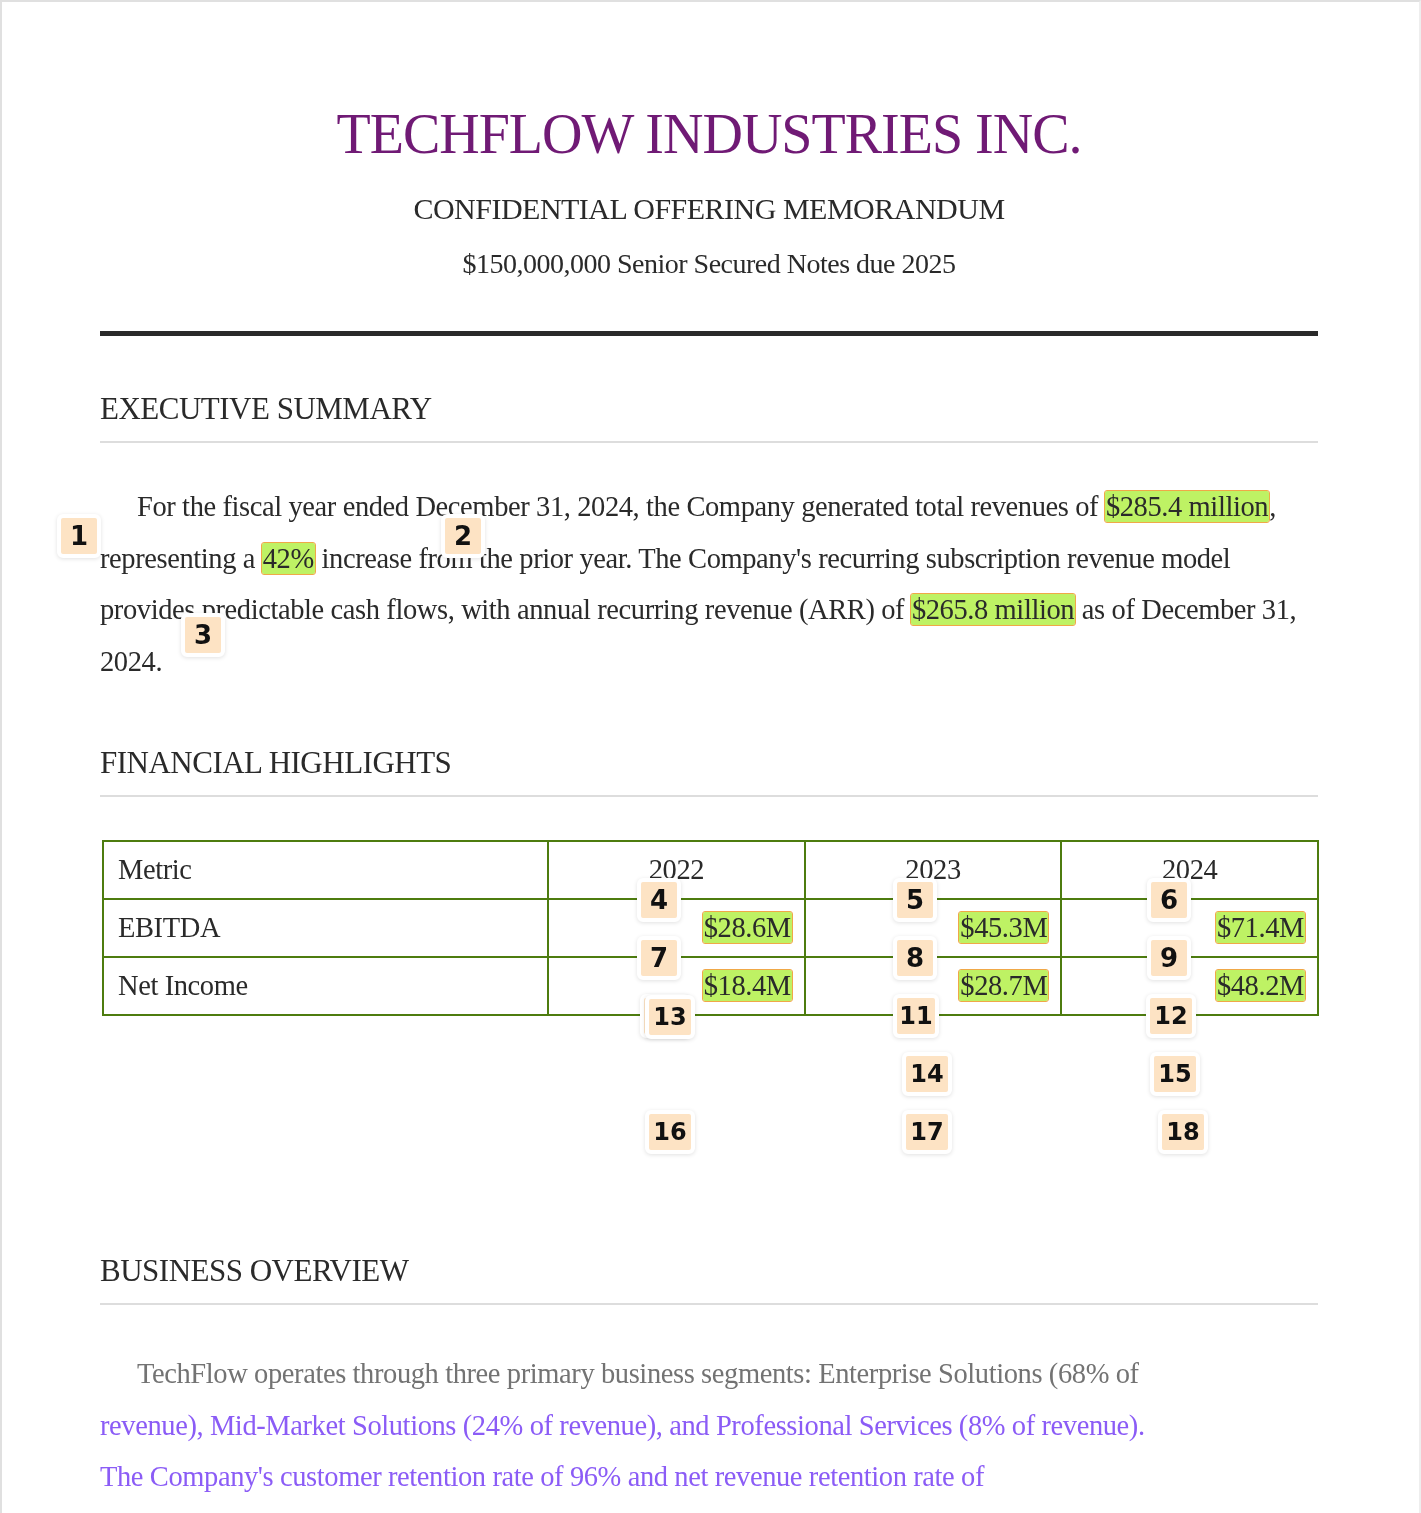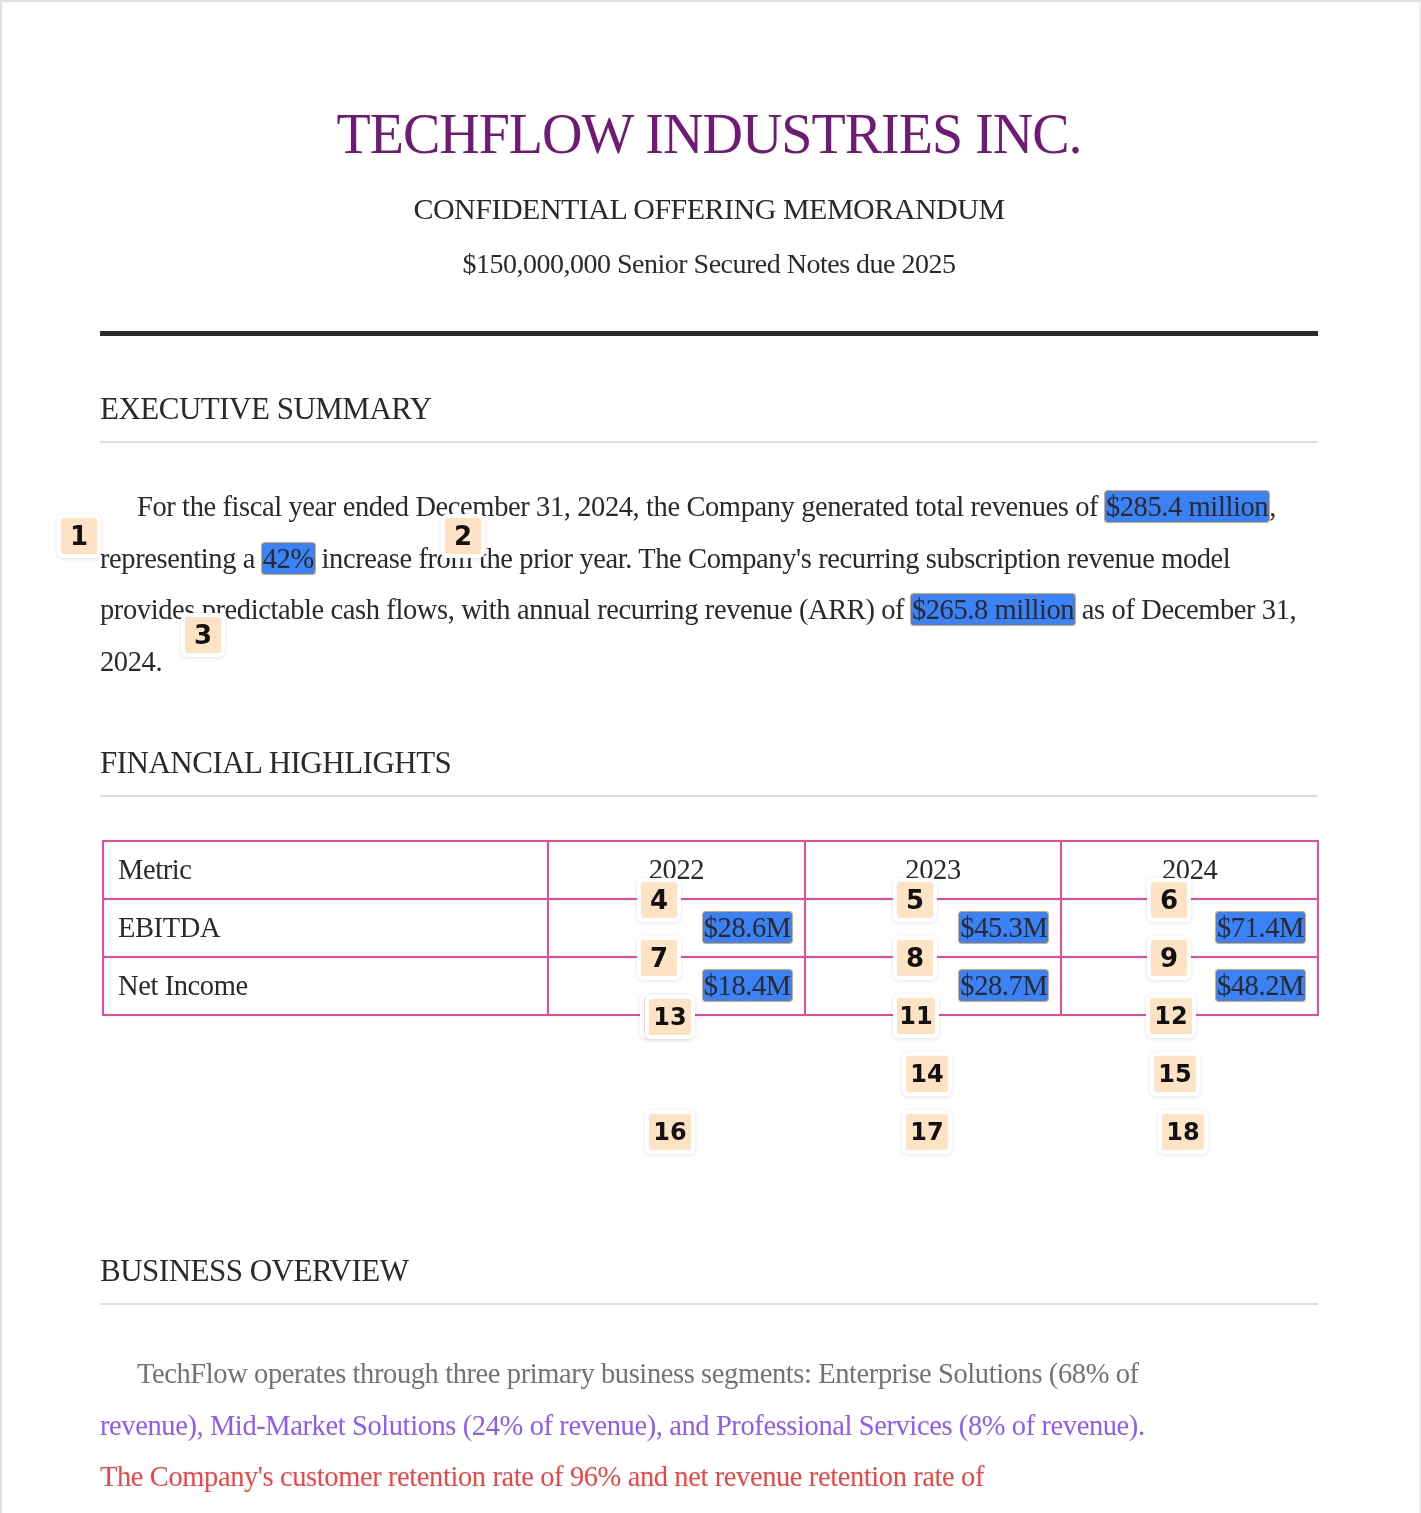--- a/index.html
+++ b/index.html
@@ -43,51 +43,51 @@
       font-size: 31px; line-height: 40px; letter-spacing: -0.5px;
       padding-bottom: 12px;
       border-bottom: 2px solid #dddddd;
     }
     .para {
       position: absolute; left: 0; width: 1218px;
       font-size: 28.5px; line-height: 51.5px; letter-spacing: -0.4px;
       text-indent: 37px;
     }
     .hl {
-      background: #3b82f6;
+      background: #bef264;
       outline: 1.5px solid #f0a848;
       border-radius: 2px;
       padding: 0 1px;
     }
     .badge {
       position: absolute; width: 44px; height: 44px;
       background: #fde3c4;
       border: 4px solid #ffffff;
       border-radius: 6px;
       box-shadow: 0 1px 4px rgba(0,0,0,0.12);
       font-family: "DejaVu Sans", sans-serif; font-weight: bold;
       font-size: 26px; line-height: 36px; text-align: center; color: #111;
       z-index: 5;
     }
     table.fin {
       position: absolute; left: 2px; top: 840px; width: 1217px;
       border-collapse: collapse;
       font-size: 28.5px; letter-spacing: -0.4px;
     }
     table.fin td, table.fin th {
-      border: 2px solid #ec4899;
+      border: 2px solid #4d7c0f;
       height: 58px; font-weight: normal;
       vertical-align: middle;
     }
     table.fin .metric { width: 446px; text-align: left; padding-left: 14px; }
     table.fin .yr { width: 257px; text-align: right; padding-right: 12px; }
     table.fin th.yr { text-align: center; padding-right: 0; padding-left: 0; }
     .fade1 { color: #737373; }
     .fade2 { color: #8b5cf6; }
-    .fade3 { color: #ef4444; }
+    .fade3 { color: #8b5cf6; }
   </style>
 </head>
 <body>
 
 <div class="frame"></div>
 
 <div class="page">
 
   <div class="title">TECHFLOW INDUSTRIES INC.</div>
   <div class="subtitle">CONFIDENTIAL OFFERING MEMORANDUM</div>

